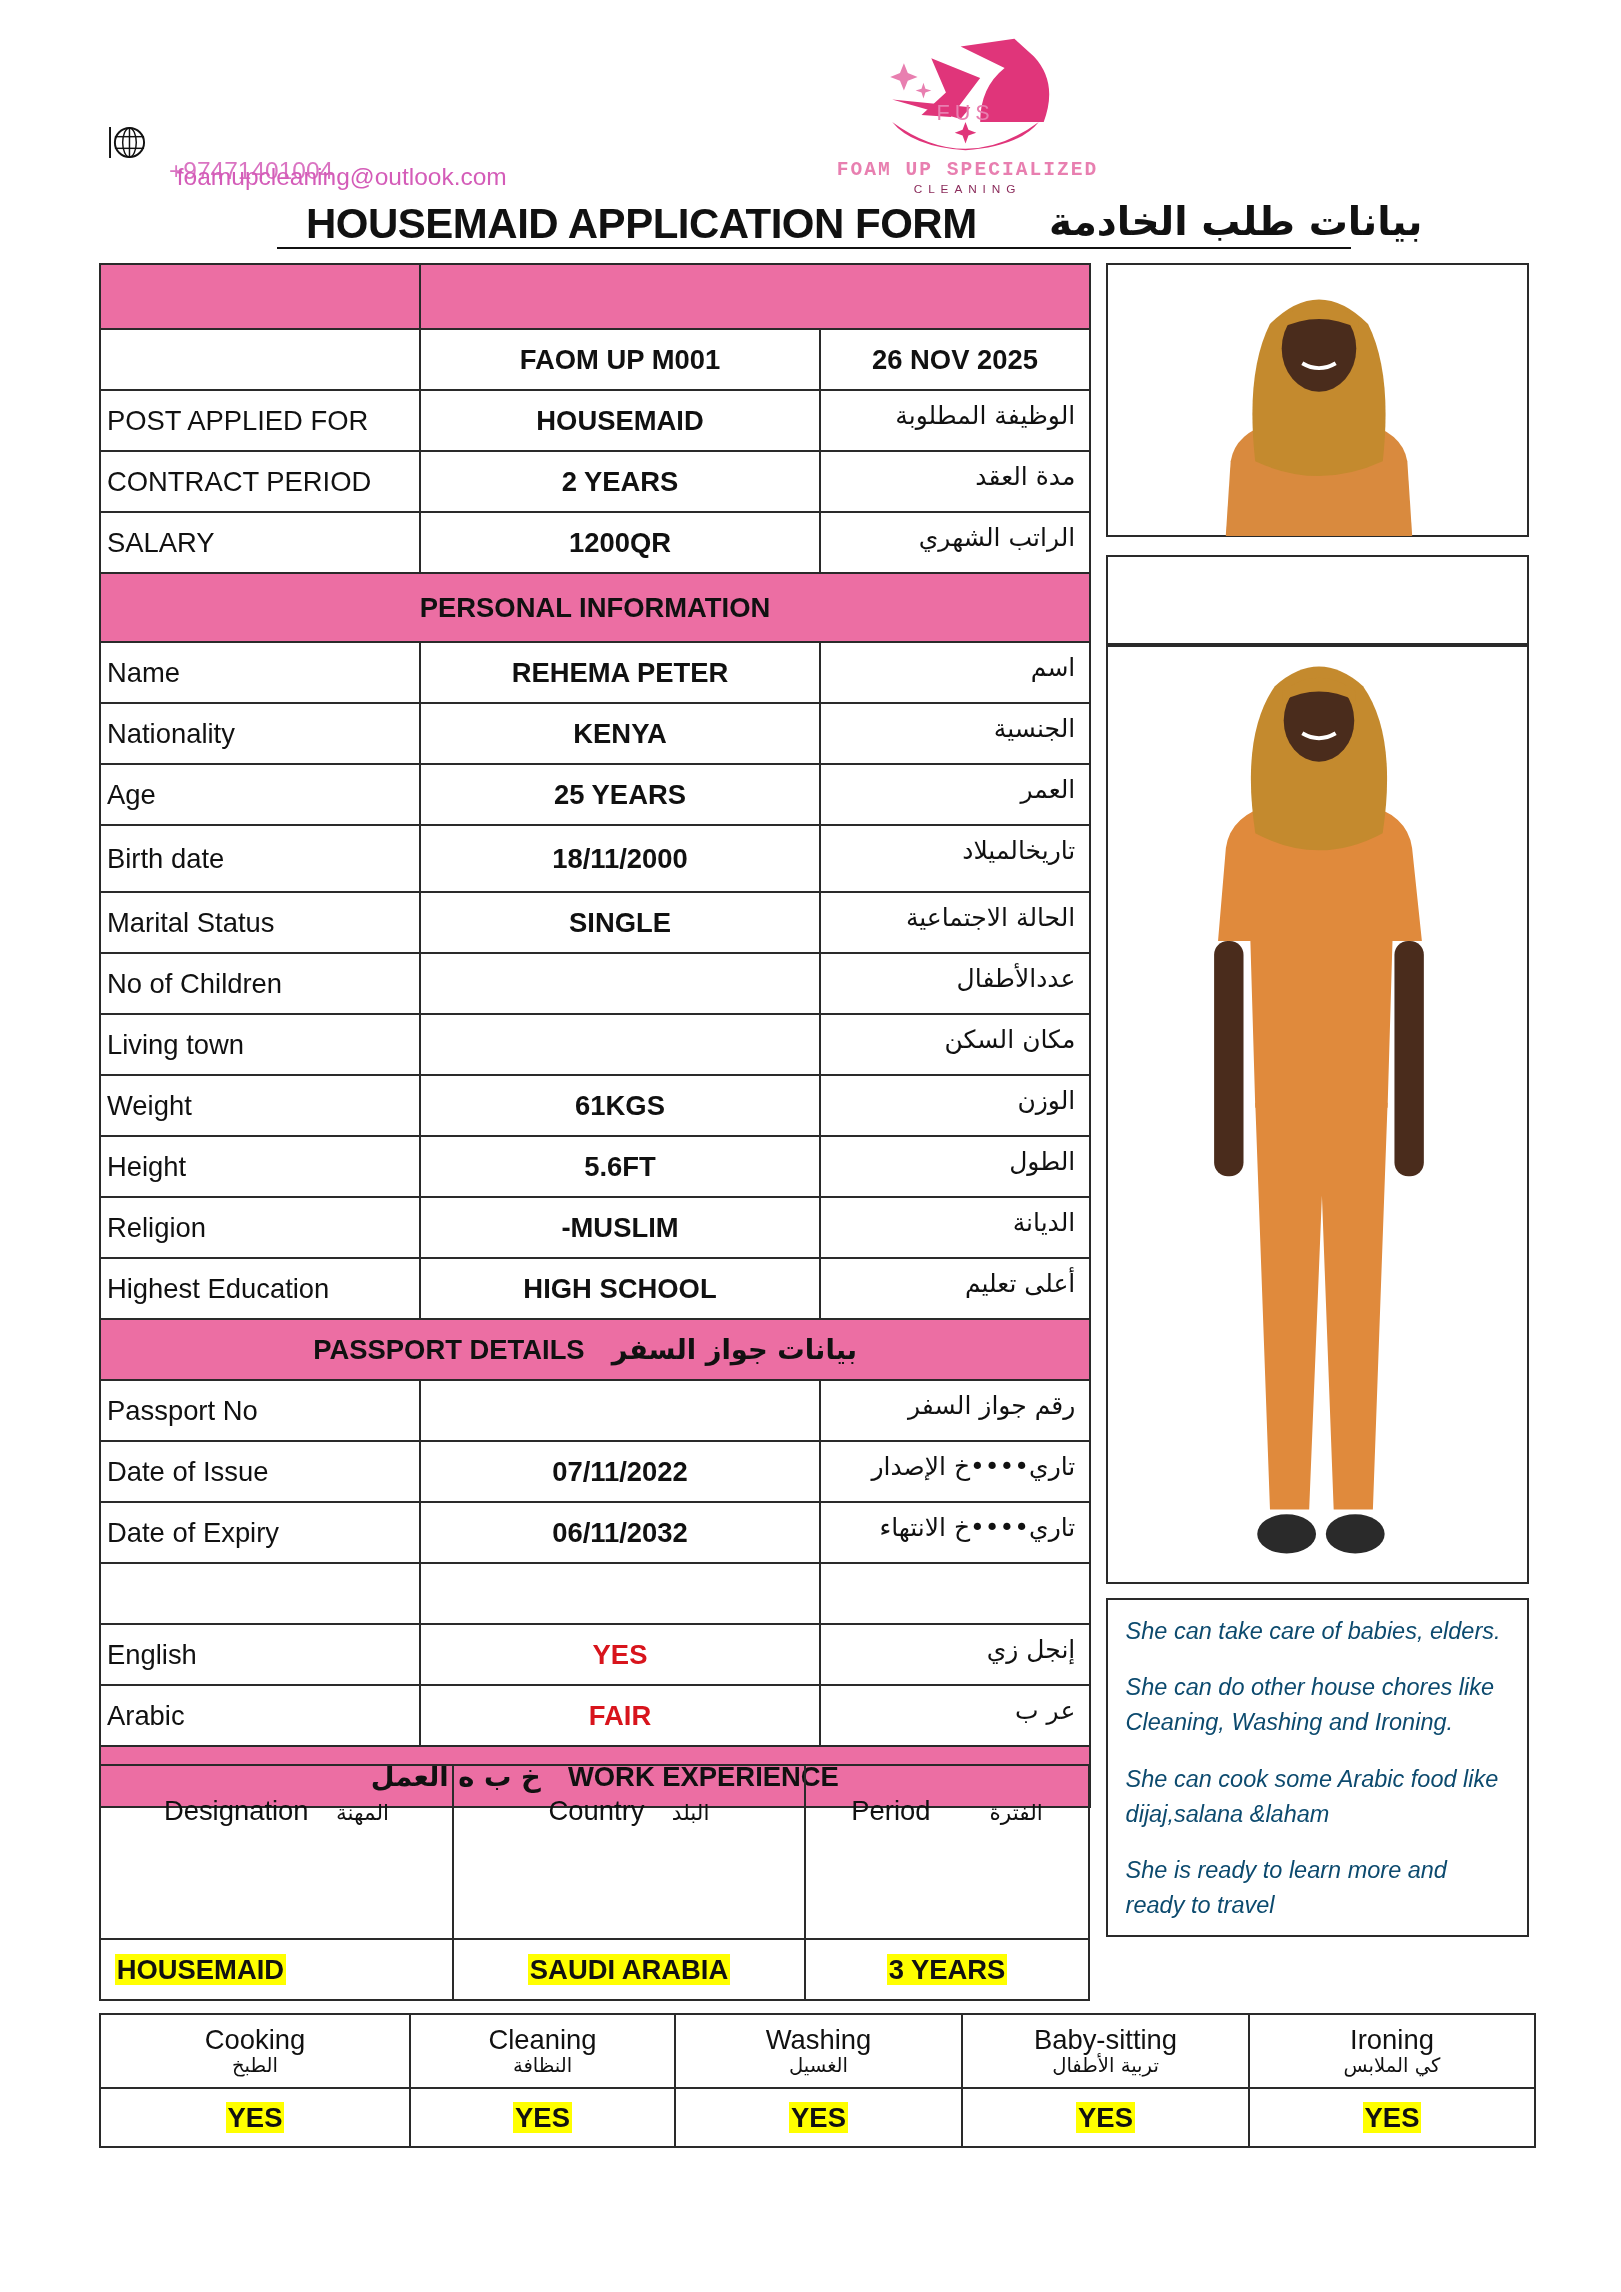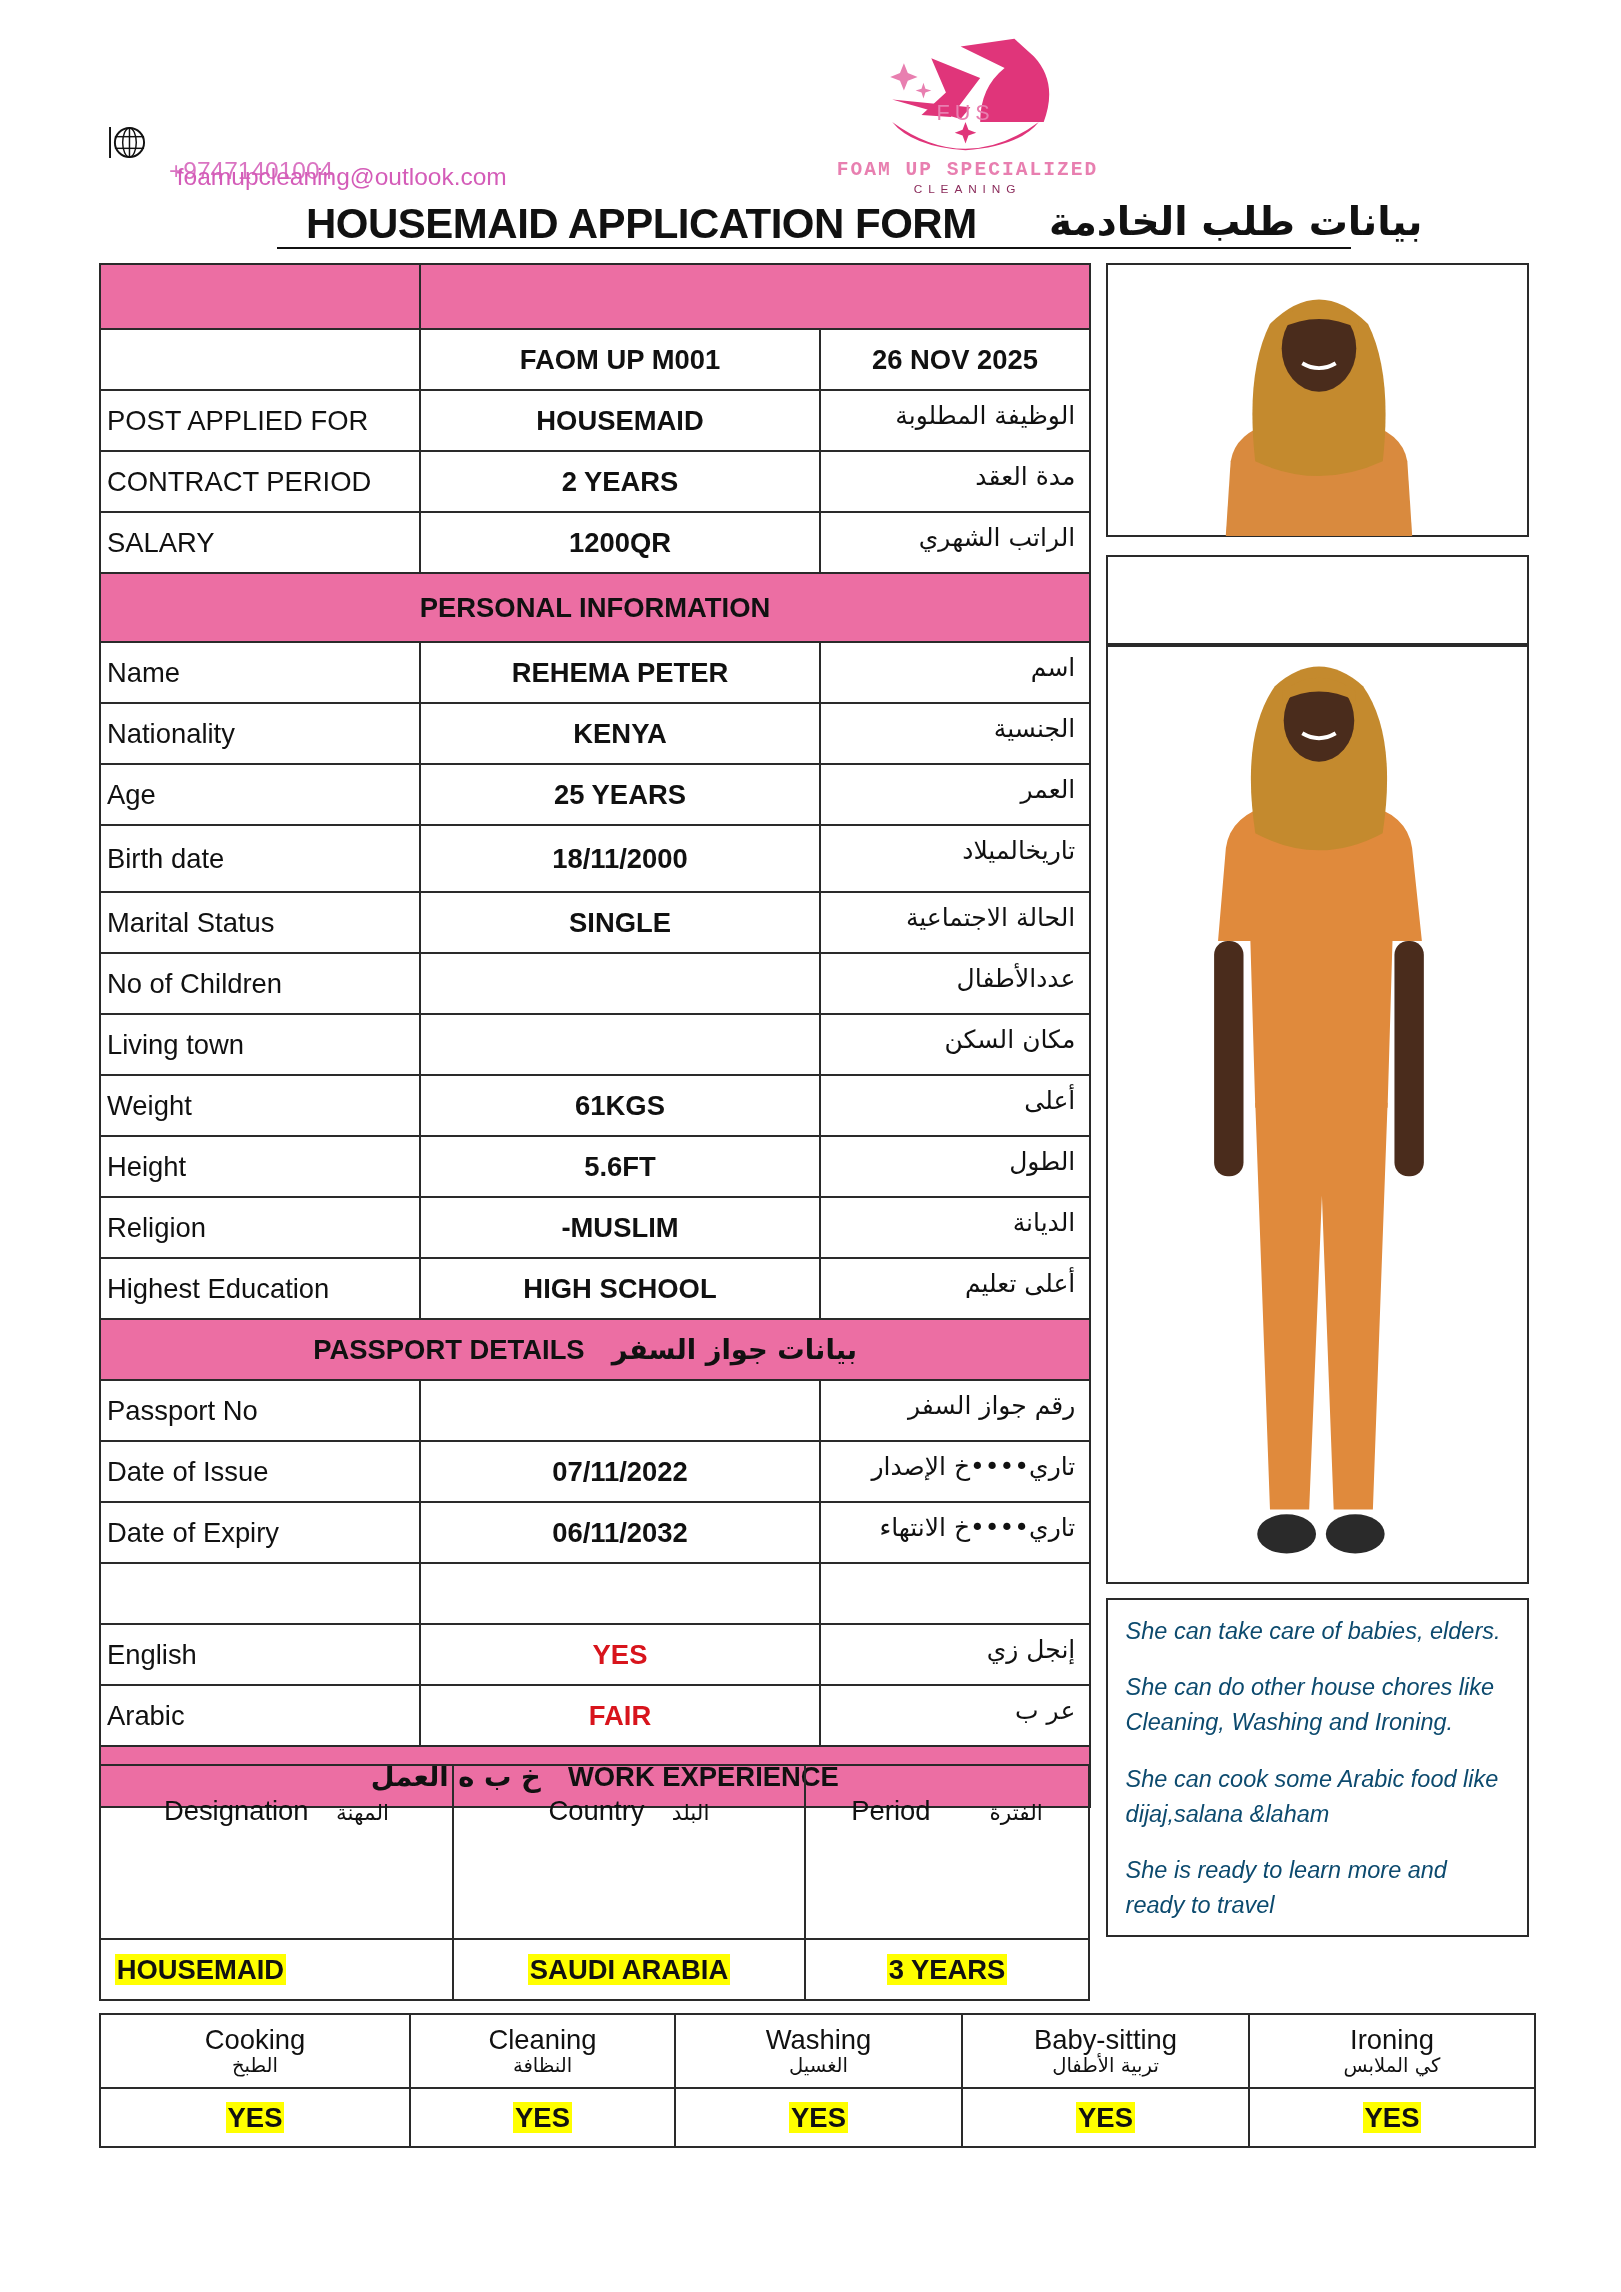--- a/index.html
+++ b/index.html
@@ -157,21 +157,21 @@
         <td class="ar">عددالأطفال</td>
       </tr>
   <tr>
         <td class="lbl">Living town</td>
         <td class="val"></td>
         <td class="ar">مكان السكن</td>
       </tr>
   <tr>
         <td class="lbl">Weight</td>
         <td class="val">61KGS</td>
-        <td class="ar">أعلى</td>
+        <td class="ar">الوزن</td>
       </tr>
   <tr>
         <td class="lbl">Height</td>
         <td class="val">5.6FT</td>
         <td class="ar">الطول</td>
       </tr>
   <tr>
         <td class="lbl">Religion</td>
         <td class="val">-MUSLIM</td>
         <td class="ar">الديانة</td>

